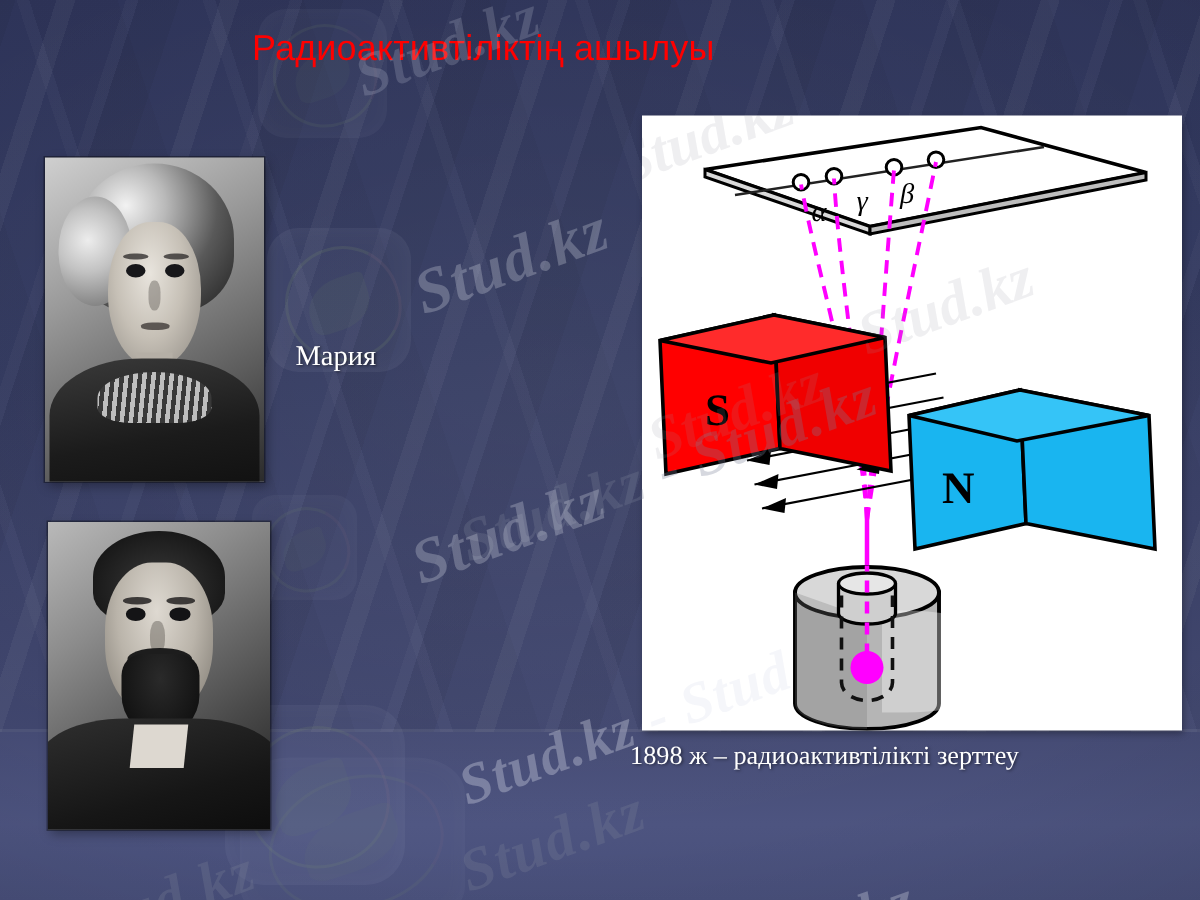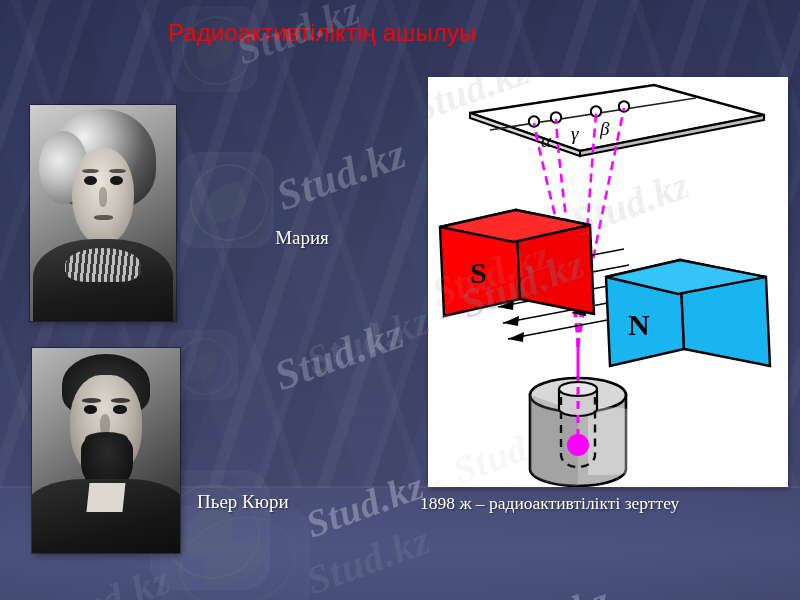--- a/index.html
+++ b/index.html
@@ -115,21 +115,21 @@
   .p-body{position:absolute;left:-4%;top:64%;width:108%;height:38%;
     border-radius:36% 36% 0 0;
     background:linear-gradient(165deg,#2f2f2f 0%,#161616 62%,#0c0c0c 100%);}
   .p-shirt{position:absolute;left:38%;top:66%;width:24%;height:14%;
     background:#ddd8d0;transform:skewX(-6deg);}
 
   
   .caption{position:absolute;color:#ffffff;
     font-family:"Liberation Serif",serif;font-size:19px;line-height:1.26;
     text-shadow:1px 1px 2px rgba(0,0,0,.55);}
-  #cap-marie{left:197px;top:226px;width:210px;text-align:center;}
+  #cap-marie{left:197px;top:226px;width:210px;}
   #cap-pierre{left:197px;top:490px;width:210px;}
 
   
   #panel{position:absolute;left:428px;top:77px;width:360px;height:410px;
     background:#ffffff;box-shadow:1px 2px 5px rgba(0,0,0,.35);}
   #panel svg{position:absolute;inset:0;}
 
   
   #cap-bottom{position:absolute;left:420px;top:492px;width:362px;
     color:#ffffff;font-family:Liberation Serif, serif;
@@ -212,21 +212,20 @@
       <div class="p-body"></div>
       <div class="p-shirt"></div>
     </div>
   </div>
 
   <div class="caption" id="cap-marie">
     <div>Мария</div>
   </div>
 
   <div class="caption" id="cap-pierre">
-    <div>Пьер Кюри</div>
   </div>
 
   <div id="panel">
     <svg viewBox="0 0 360 410" width="360" height="410">
 
       <g>
         <polygon points="42,36 226,8 336,38 152,74" fill="#ffffff" stroke="#000" stroke-width="2.4"></polygon>
         <polygon points="42,36 152,74 152,79 42,41" fill="#d9d9d9" stroke="#000" stroke-width="2"></polygon>
         <polygon points="152,74 336,38 336,43 152,79" fill="#bdbdbd" stroke="#000" stroke-width="2"></polygon>
 

